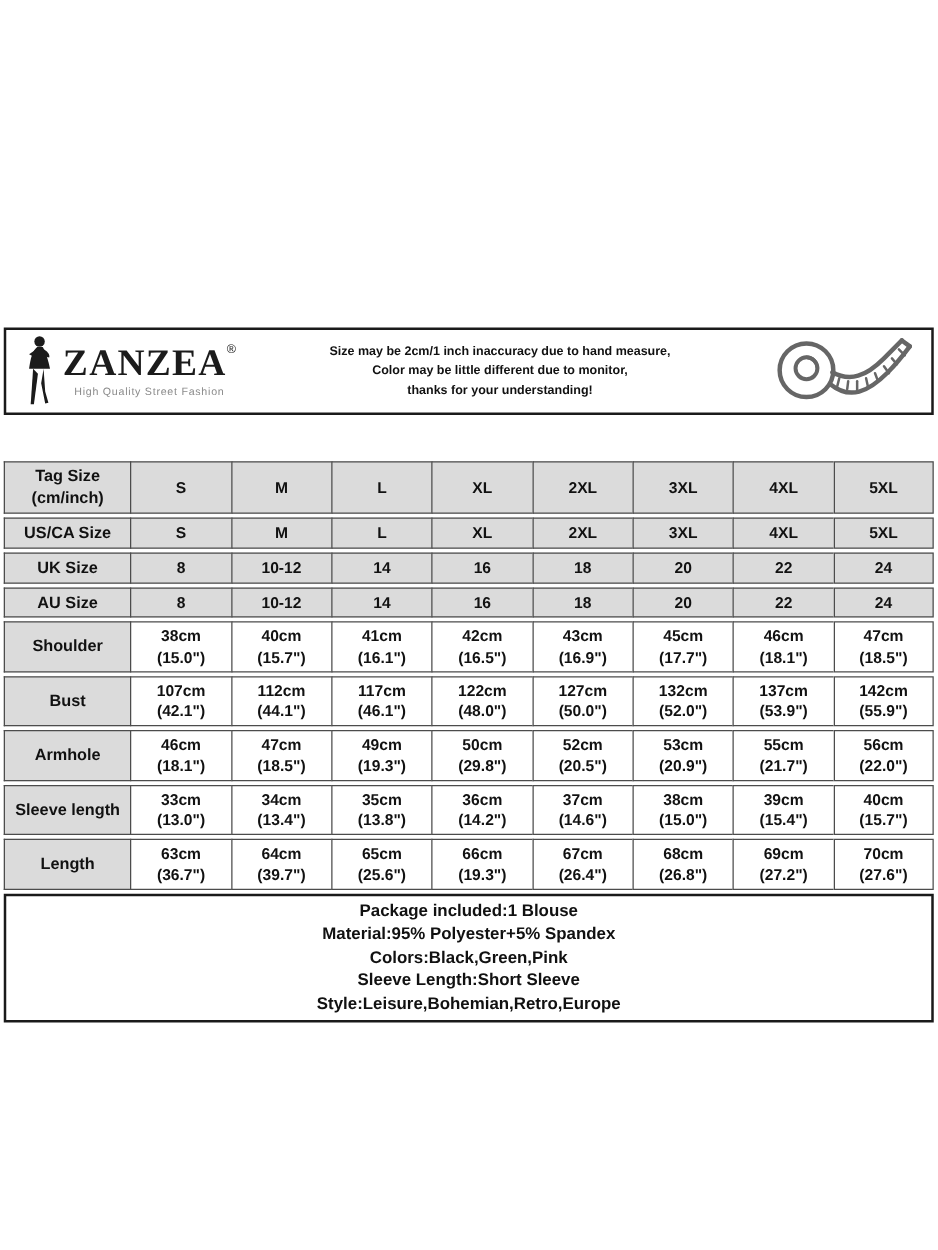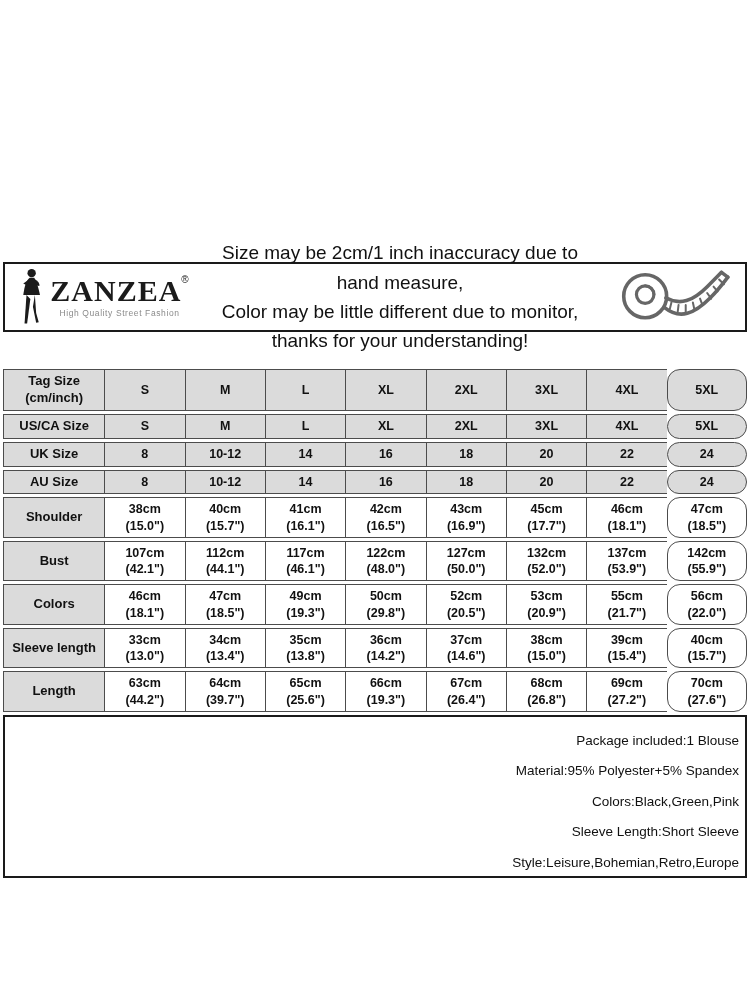--- a/index.html
+++ b/index.html
@@ -49,22 +49,22 @@
   .brand-tagline {
     font-size: 8.5px;
     color: #8a8a8a;
     letter-spacing: 0.6px;
     margin-top: 2px;
     white-space: nowrap;
   }
   .disclaimer {
     flex: 1;
     text-align: center;
-    font-size: 19px;
-    font-weight: normal;
+    font-size: 10px;
+    font-weight: bold;
     line-height: 1.55;
     white-space: pre-line;
   }
   .tape-block {
     width: 145px;
     display: flex;
     align-items: center;
     justify-content: center;
     flex-shrink: 0;
   }
@@ -83,36 +83,35 @@
     border-left: 1.4px solid #4c4c4c;
     text-align: center;
     vertical-align: middle;
     font-weight: bold;
     font-size: 12.5px;
     line-height: 1.3;
     padding: 3px 2px;
     white-space: pre-line;
     background: #ffffff;
   }
-  .size-table td:last-child { border-right: 1.4px solid #4c4c4c; border-radius: 13px; }
+  .size-table td:last-child { border-right: 1.4px solid #4c4c4c; }
   .size-table td.label-cell { width: 13.6%; font-size: 13px; }
   .size-table td.shaded { background: #dbdbdb; }
 
   
   .footer-box {
     border: 2px solid #1a1a1a;
     background: #fff;
     padding: 3px 6px 4px 6px;
   }
   .footer-box .footer-line {
     font-size: 13.5px;
-    font-weight: normal;
+    font-weight: bold;
     line-height: 18.5px;
-    text-align: right;
-    margin-top: 12px;
+    text-align: center;
   }
 </style>
 </head>
 <body>
 
 <div class="sheet">
 
   <div class="header-box">
     <div class="logo-block">
       <svg class="logo-figure" viewBox="0 0 40 90">
@@ -235,21 +234,21 @@
           <td class="value-cell">127cm
 (50.0")</td>
           <td class="value-cell">132cm
 (52.0")</td>
           <td class="value-cell">137cm
 (53.9")</td>
           <td class="value-cell">142cm
 (55.9")</td>
         </tr>
         <tr>
-          <td class="label-cell shaded">Colors</td>
+          <td class="label-cell shaded">Armhole</td>
           <td class="value-cell">46cm
 (18.1")</td>
           <td class="value-cell">47cm
 (18.5")</td>
           <td class="value-cell">49cm
 (19.3")</td>
           <td class="value-cell">50cm
 (29.8")</td>
           <td class="value-cell">52cm
 (20.5")</td>
@@ -275,21 +274,21 @@
           <td class="value-cell">38cm
 (15.0")</td>
           <td class="value-cell">39cm
 (15.4")</td>
           <td class="value-cell">40cm
 (15.7")</td>
         </tr>
         <tr>
           <td class="label-cell shaded">Length</td>
           <td class="value-cell">63cm
-(44.2")</td>
+(36.7")</td>
           <td class="value-cell">64cm
 (39.7")</td>
           <td class="value-cell">65cm
 (25.6")</td>
           <td class="value-cell">66cm
 (19.3")</td>
           <td class="value-cell">67cm
 (26.4")</td>
           <td class="value-cell">68cm
 (26.8")</td>

